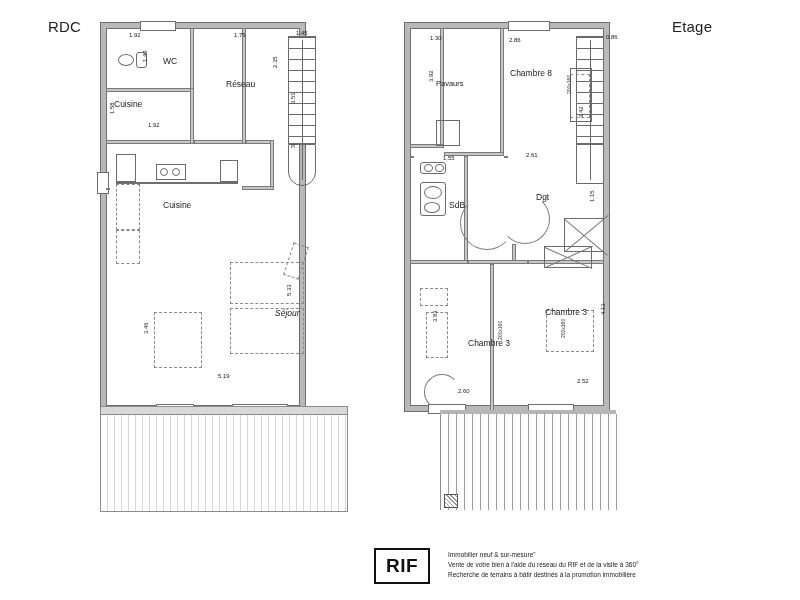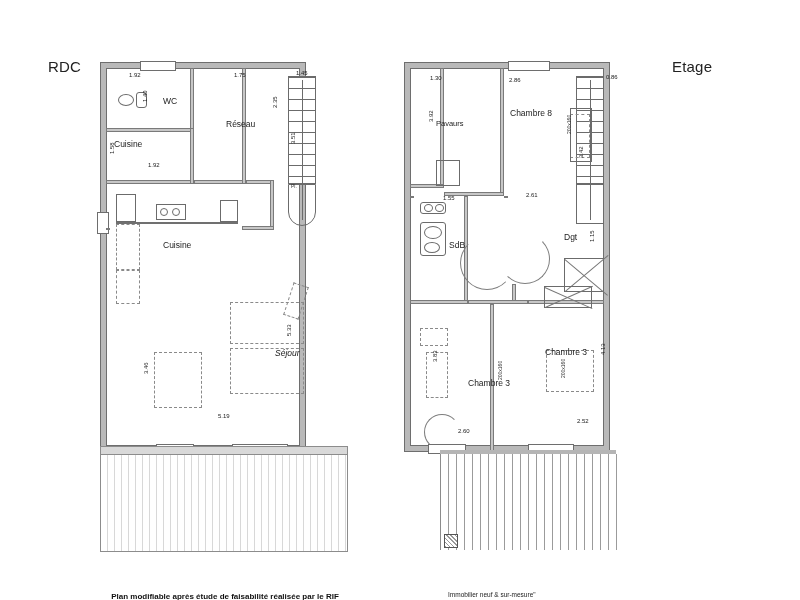--- a/index.html
+++ b/index.html
@@ -11,21 +11,20 @@
     width: 800px;
     height: 600px;
     position: relative;
     font-family: "Liberation Sans", sans-serif;
     color: #1a1a1a;
     overflow: hidden;
   }
   .page {
     position: absolute;
     inset: 0;
-    margin-top: 40px;
   }
   
   .floor-title {
     position: absolute;
     font-size: 15px;
     color: #222;
     letter-spacing: 0.2px;
   }
   #title-rdc { left: 48px; top: 18px; }
   #title-etage { left: 672px; top: 18px; text-align: center; }
@@ -355,21 +354,21 @@
     <div class="door-arc" style="left:96px; top:172px; width:50px; height:50px; border-color:#7d7d7d; border-left-color:transparent; border-top-color:transparent;"></div>
     <div class="door-arc" style="left:20px; top:352px; width:36px; height:36px; border-color:#7d7d7d; border-right-color:transparent; border-bottom-color:transparent;"></div>
 
     <div class="wthin" style="left:24px; top:382px; width:36px; height:8px; background:#ffffff; border:1px solid #6e6e6e;"></div>
     <div class="wthin" style="left:124px; top:382px; width:44px; height:8px; background:#ffffff; border:1px solid #6e6e6e;"></div>
   </div>
 
   <div class="rlabel" style="left:436px; top:79px; font-size:7.5px;">Pavaurs</div>
   <div class="rlabel" style="left:510px; top:68px;">Chambre 8</div>
   <div class="rlabel" style="left:449px; top:200px;">SdB</div>
-  <div class="rlabel" style="left:564px; top:192px;">Dgt</div>
+  <div class="rlabel" style="left:536px; top:192px;">Dgt</div>
   <div class="rlabel" style="left:468px; top:338px;">Chambre 3</div>
   <div class="rlabel" style="left:545px; top:307px;">Chambre 3</div>
 
   <div class="dim" style="left:430px; top:35px;">1.30</div>
   <div class="dim" style="left:509px; top:37px;">2.86</div>
   <div class="dim" style="left:606px; top:34px;">0.86</div>
   <div class="dim vert" style="left:578px; top:118px;">3.42</div>
   <div class="dim vert" style="left:428px; top:82px;">3.92</div>
   <div class="dim" style="left:443px; top:155px;">1.55</div>
   <div class="dim" style="left:526px; top:152px;">2.61</div>
@@ -383,25 +382,21 @@
   <div class="tiny vert" style="left:497px; top:340px;">200x160</div>
   <div class="tiny vert" style="left:560px; top:338px;">200x160</div>
 
   <div id="terrace-top"></div>
   <div id="terrace"></div>
   <div id="rails-top"></div>
   <div id="rails"></div>
   <div id="rails-box"></div>
 
   <div id="footer">
-    <div id="footer-left">
-      <div class="l1">Plan modifiable après étude de faisabilité réalisée par le RIF</div>
-      <div class="l2">RIF (Réseau Immobilier de France) – Société par actions simplifiées</div>
-      <div class="l3">Siège social : 1 place de Pavaurs, 31130, Balma - RCS TOULOUSE : 534 234 174</div>
-    </div>
+    <div id="logo">RIF</div>
     <div id="footer-right">
       <div>Immobilier neuf &amp; sur-mesure"</div>
       <div>Vente de votre bien à l'aide du réseau du RIF et de la visite à 360°</div>
       <div>Recherche de terrains à bâtir destinés à la promotion immobilière</div>
     </div>
   </div>
 
 </div>
 
 </body></html>

